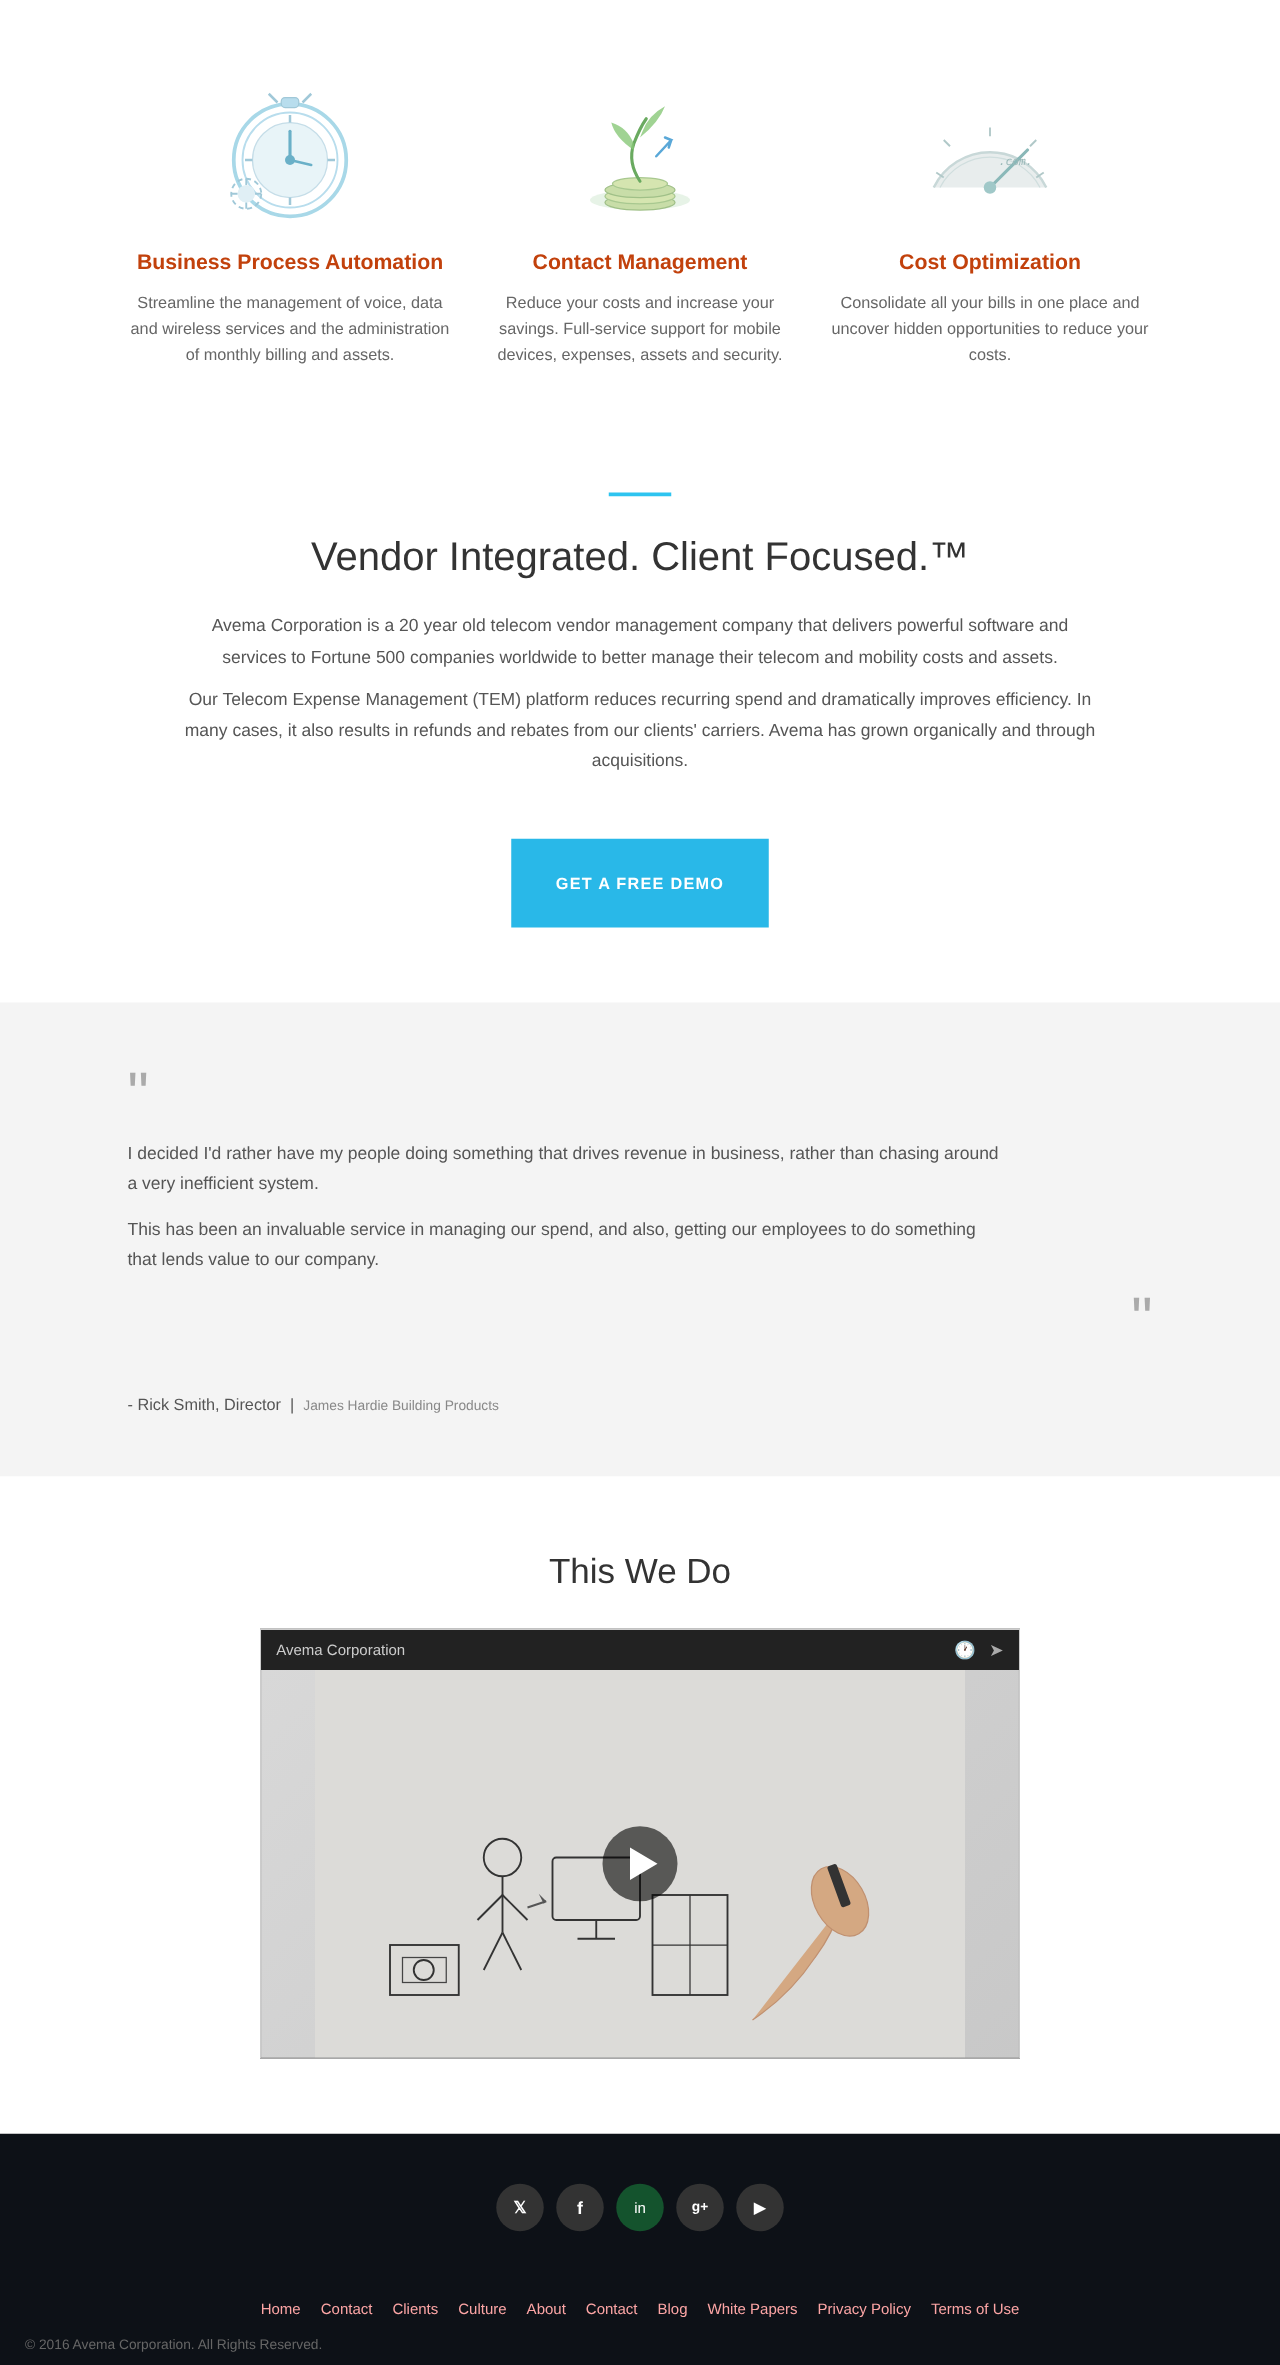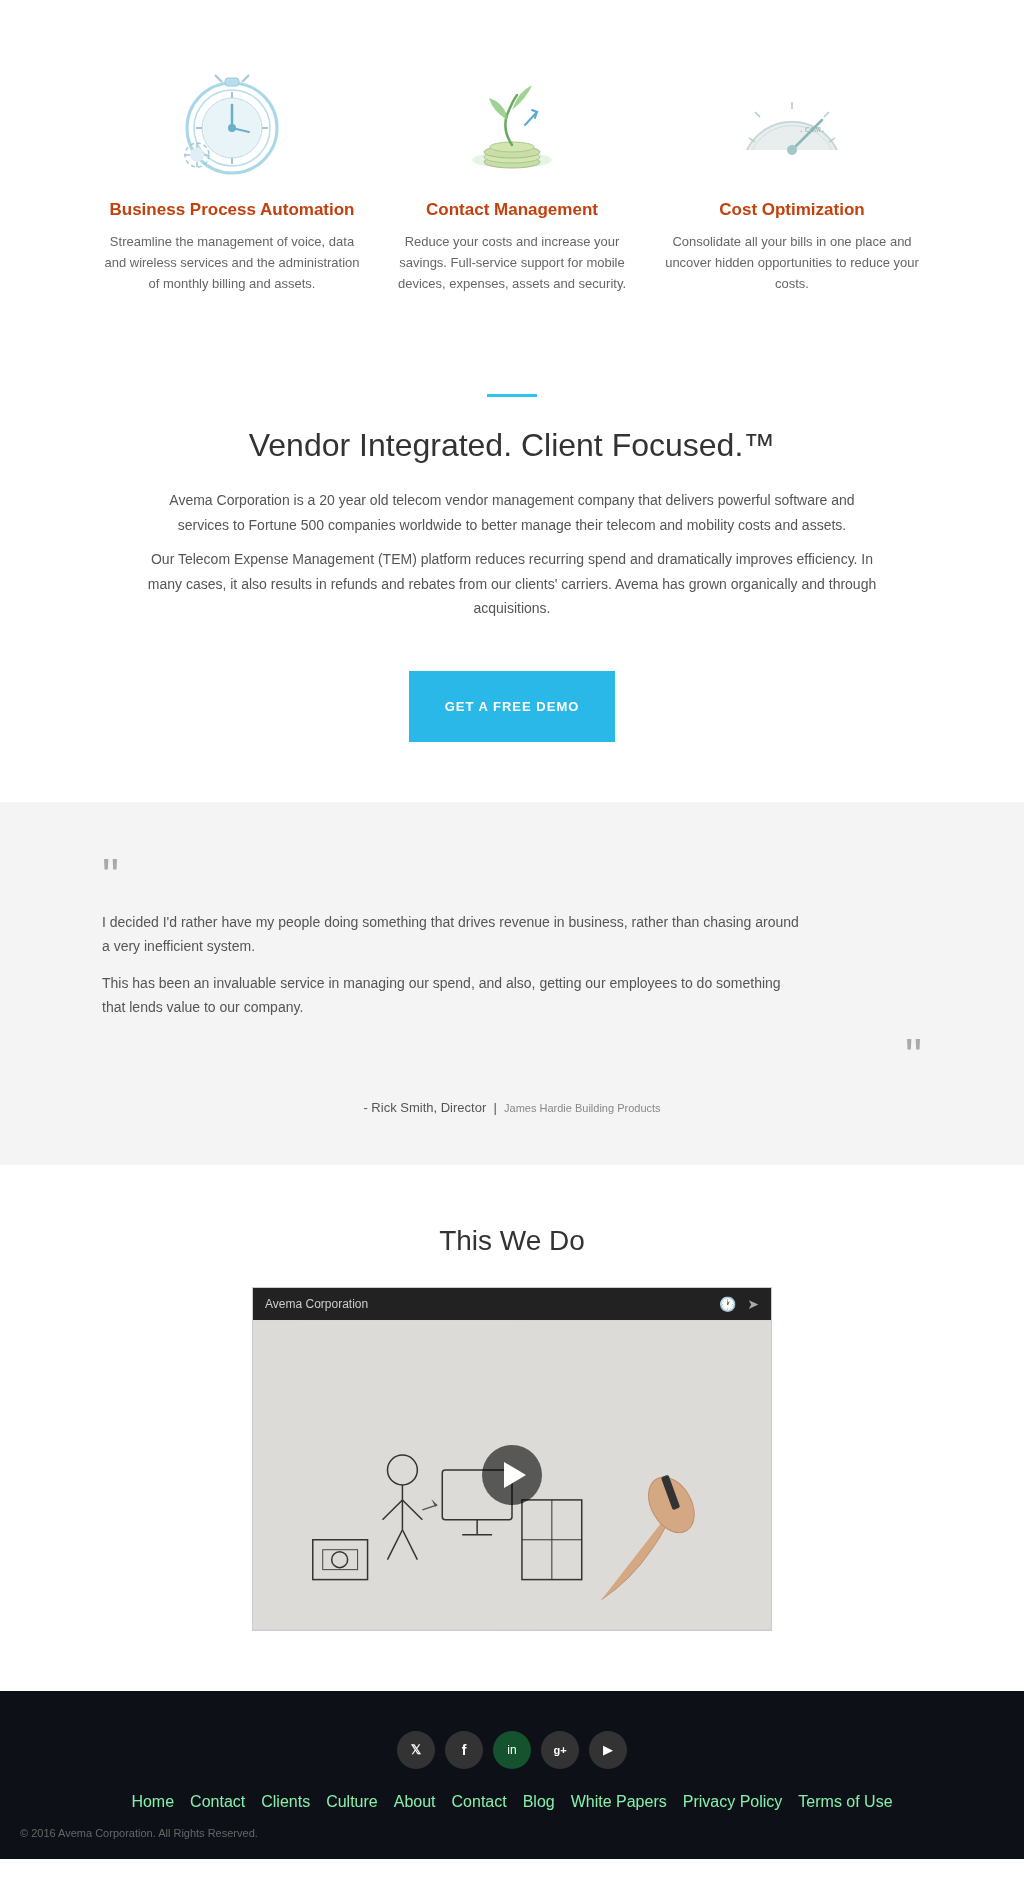--- a/index.html
+++ b/index.html
@@ -101,43 +101,43 @@
       text-align: right;
     }
     .testimonial-text {
       font-size: 14px;
       color: #555;
       line-height: 1.75;
       margin-bottom: 12px;
       max-width: 700px;
     }
     .testimonial-attribution {
-      text-align: center;
+      text-align: left;
       font-size: 13px;
       color: #555;
-      margin-top: 20px;
+      margin-top: 36px;
     }
     .testimonial-attribution span.company {
       font-size: 11px;
       color: #888;
     }
 
     
     .what-section {
       padding: 60px 40px;
       text-align: center;
     }
     .what-title {
       font-size: 28px;
       color: #333;
       font-weight: 300;
       margin-bottom: 30px;
     }
     .video-container {
-      width: 520px;
+      width: 608px;
       margin: 0 auto;
       position: relative;
       background: #000;
       border: 1px solid #ccc;
     }
     .video-thumbnail {
       width: 100%;
       height: 310px;
       background: #e8e8e8;
       position: relative;
@@ -209,23 +209,24 @@
       text-decoration: none;
     }
     .footer-nav {
       display: flex;
       justify-content: center;
       flex-wrap: wrap;
       gap: 6px 16px;
       margin-bottom: 16px;
     }
     .footer-nav a {
-      color: #86efac;
+      color: #fca5a5;
       text-decoration: none;
-      font-size: 16px;
+      font-size: 12px;
+      margin-top: 31px;
     }
     .footer-copy {
       font-size: 11px;
       color: #666;
     }
   </style>
 </head>
 <body>
 
 <section>

